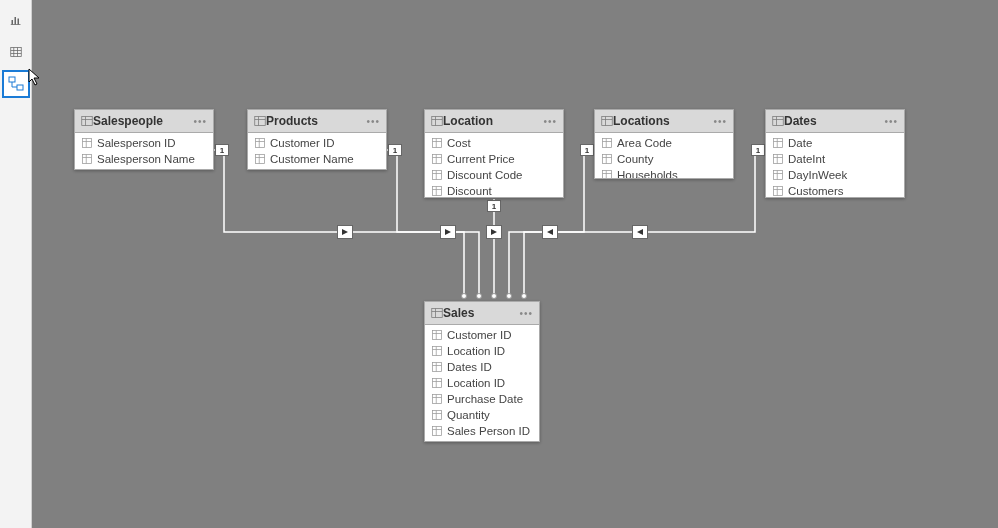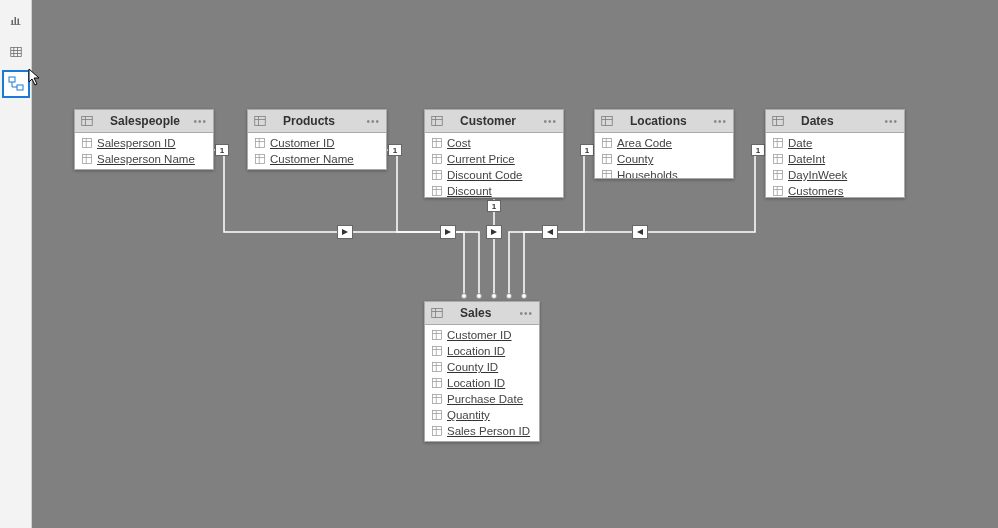--- a/index.html
+++ b/index.html
@@ -54,38 +54,37 @@
     background: #d9d9d9;
     border-bottom: 1px solid #aaa;
     display: flex;
     align-items: center;
     padding: 4px 6px;
     position: relative;
   }
   .table-header .title {
     font-weight: 600;
     color: #333;
-    margin-left: 17px;
+    margin-left: 0;
     flex: 1;
   }
   .dots {
     color: #888;
     letter-spacing: 1px;
     font-size: 10px;
   }
   .field-list {
     padding: 2px 0;
   }
   .field-row {
     display: flex;
     align-items: flex-end;
     padding: 2px 6px;
     white-space: nowrap;
     overflow: hidden;
-    text-decoration: underline;
   }
   .field-row .label { margin-left: 4px; color: #444; font-size: 11.5px; }
   .icon-table { width: 12px; height: 12px; }
   .icon-col { width: 12px; height: 12px; }
   svg.rel-lines {
     position: absolute;
     left: 0; top: 0;
     width: 966px; height: 528px;
     pointer-events: none;
   }
@@ -268,21 +267,21 @@
     </div>
   </div>
 
   <div class="table-card" style="left:392px; top:109px; width:140px; height:89px; overflow:hidden;">
     <div class="table-header">
       <svg class="icon-table" viewBox="0 0 16 16">
           <rect x="1" y="2" width="14" height="12" fill="none" stroke="#777"></rect>
           <line x1="1" y1="6" x2="15" y2="6" stroke="#777"></line>
           <line x1="6" y1="2" x2="6" y2="14" stroke="#777"></line>
         </svg>
-      <span class="title">Customer</span>
+      <span class="title">Location</span>
       <span class="dots">•••</span>
     </div>
     <div class="field-list">
       <div class="field-row">
           <svg class="icon-col" viewBox="0 0 16 16">
             <rect x="2" y="2" width="12" height="12" fill="none" stroke="#999"></rect>
             <line x1="2" y1="6" x2="14" y2="6" stroke="#999"></line>
             <line x1="7" y1="2" x2="7" y2="14" stroke="#999"></line>
           </svg>
           <span class="label">Cost</span>
@@ -432,21 +431,21 @@
             <line x1="7" y1="2" x2="7" y2="14" stroke="#999"></line>
           </svg>
           <span class="label">Location ID</span>
         </div>
       <div class="field-row">
           <svg class="icon-col" viewBox="0 0 16 16">
             <rect x="2" y="2" width="12" height="12" fill="none" stroke="#999"></rect>
             <line x1="2" y1="6" x2="14" y2="6" stroke="#999"></line>
             <line x1="7" y1="2" x2="7" y2="14" stroke="#999"></line>
           </svg>
-          <span class="label">County ID</span>
+          <span class="label">Dates ID</span>
         </div>
       <div class="field-row">
           <svg class="icon-col" viewBox="0 0 16 16">
             <rect x="2" y="2" width="12" height="12" fill="none" stroke="#999"></rect>
             <line x1="2" y1="6" x2="14" y2="6" stroke="#999"></line>
             <line x1="7" y1="2" x2="7" y2="14" stroke="#999"></line>
           </svg>
           <span class="label">Location ID</span>
         </div>
       <div class="field-row">

